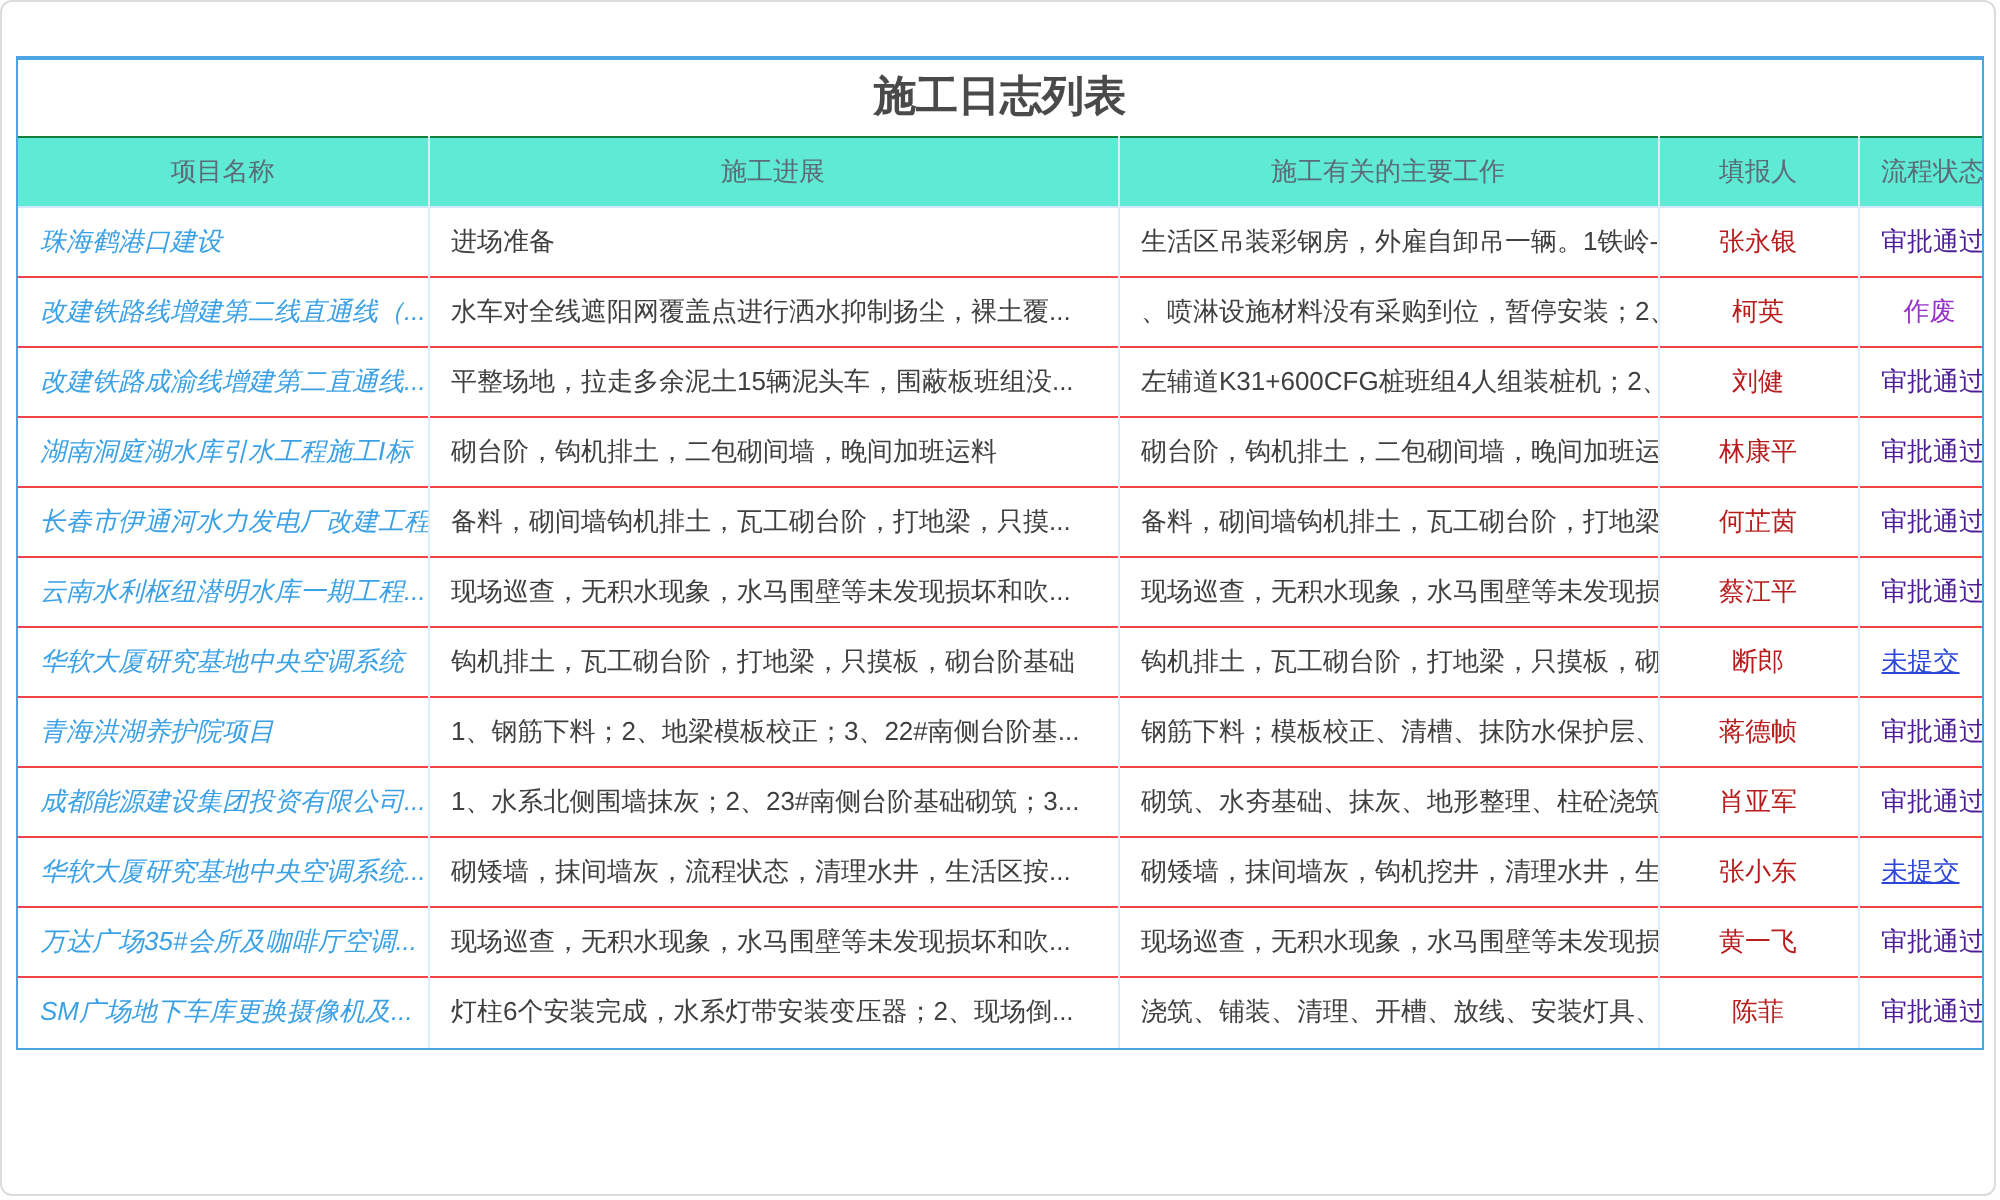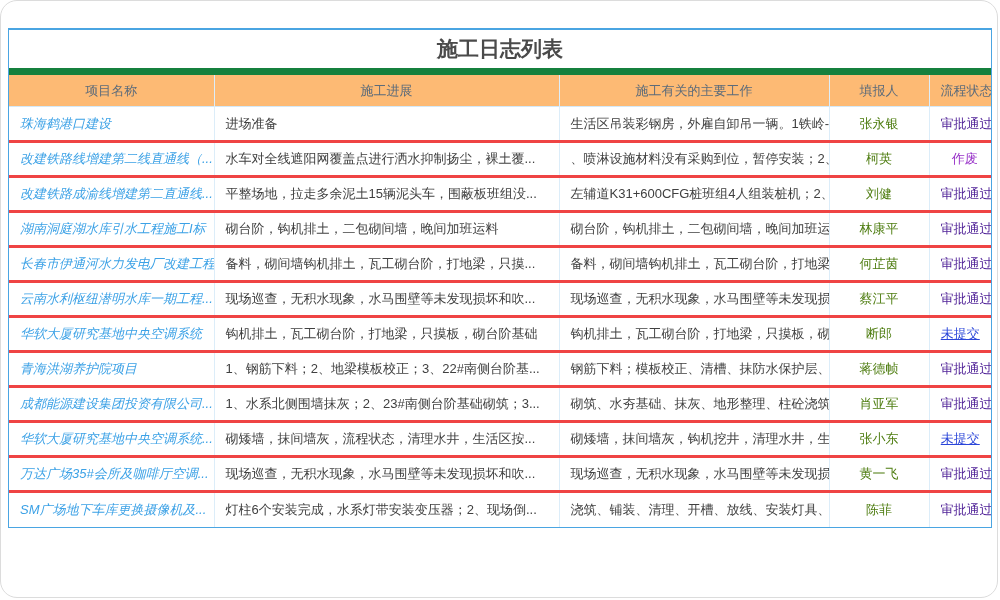--- a/index.html
+++ b/index.html
@@ -6,21 +6,21 @@
   html, body { margin: 0; padding: 0; background: #ffffff; }
   body {
     font-family: "Liberation Sans", "DejaVu Sans", sans-serif;
     width: 1000px; height: 600px;
   }
   .canvas {
     position: relative;
     width: 998px; height: 598px;
     margin: 0;
     border: 1px solid #dcdcdc;
-    border-radius: 17px;
+    border-radius: 6px;
     background: #ffffff;
     overflow: hidden;
   }
   .panel {
     position: absolute;
     left: 7px; top: 27px;
     width: 984px;
     border: 1px solid #4aa5e2;
     border-top-width: 2px;
     background: #ffffff;
@@ -38,41 +38,41 @@
     border-collapse: collapse;
     table-layout: fixed;
     font-size: 13px;
   }
   col.c-project  { width: 205px; }
   col.c-progress { width: 345px; }
   col.c-work     { width: 270px; }
   col.c-reporter { width: 100px; }
   col.c-status   { width: 62px;  }
   thead tr {
-    background: #fdba74;
-    border-top: 7px solid #15803d;
+    background: #5eead4;
+    border-top: 1px solid #15803d;
     border-bottom: 1px solid #d4e9f8;
   }
   th {
     height: 35px;
     font-weight: normal;
     color: #5c6b7a;
     text-align: center;
   }
   th, td {
     padding: 0 11px;
     border-right: 1px solid #dcedf9;
     overflow: hidden;
     white-space: nowrap;
   }
   th:last-child, td:last-child { border-right: none; }
   td { height: 35px; color: #404040; }
-  tbody tr + tr { border-top: 3px solid #ef4444; }
+  tbody tr + tr { border-top: 1px solid #ef4444; }
   td.cell-project  { color: #3ba1e6; cursor: pointer; font-style: italic; }
-  td.cell-reporter { color: #4d7c0f; text-align: center; cursor: pointer; }
+  td.cell-reporter { color: #b91c1c; text-align: center; cursor: pointer; }
   td.cell-status   { text-align: center; }
   td.status-approved    { color: #4c1d95; }
   td.status-voided      { color: #9832c8; padding-left: 20px; }
   td.status-unsubmitted { color: #2b46d9; text-decoration: underline; }
 </style>
 </head>
 <body>
 
 <div class="canvas">
   <div class="panel">

